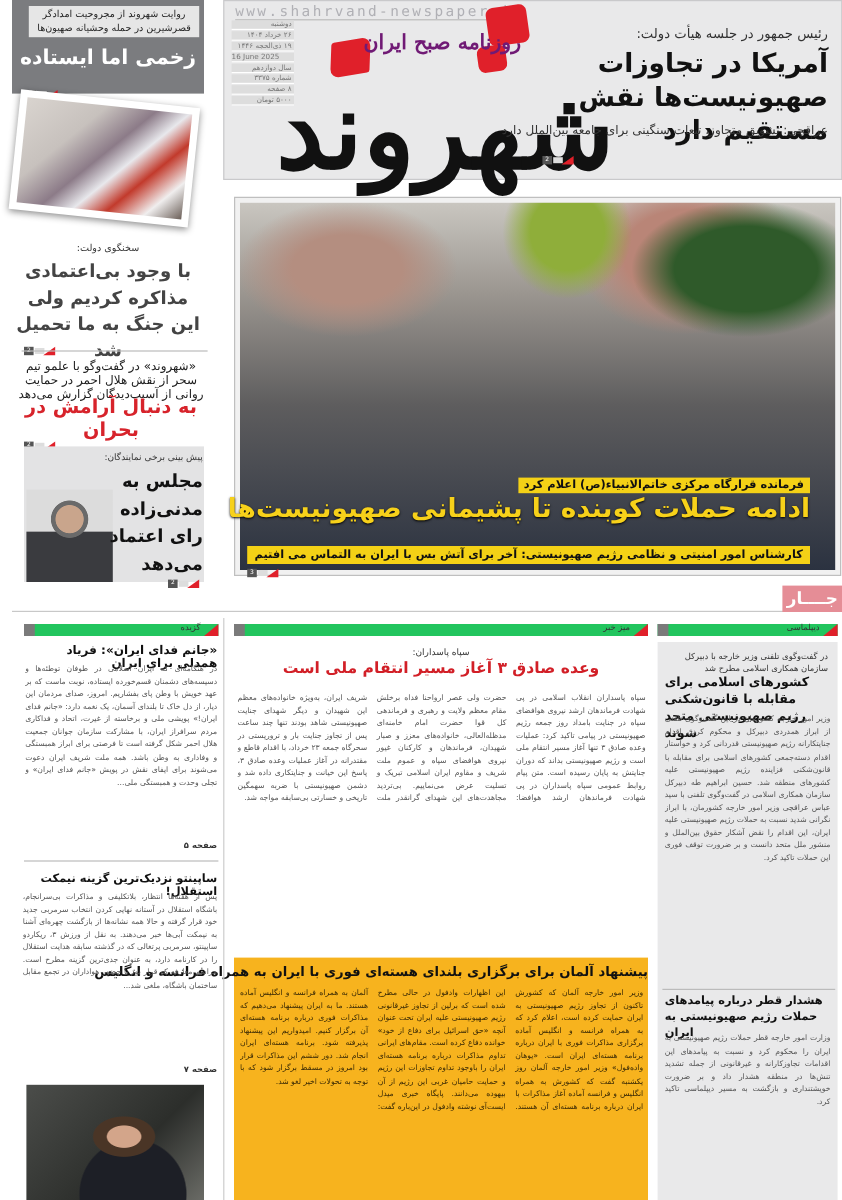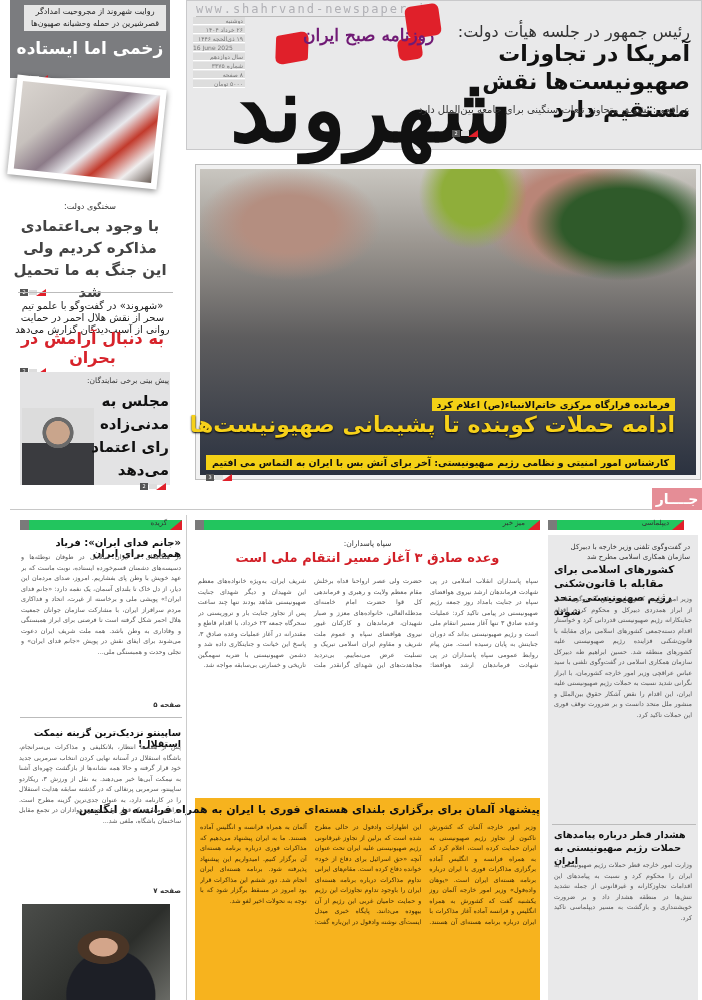--- a/index.html
+++ b/index.html
@@ -15,21 +15,21 @@
   #url-rule { left: 196px; top: 16px; width: 236px; height: 1px; background: #bbb; }
   #date-block { left: 193px; top: 17px; width: 52px; direction: rtl; }
   #date-block div { font-size: 6px; color: #777; height: 8px; line-height: 8px; border-bottom: 1px solid #fff; background: #ddd; padding-right: 2px; margin-bottom: 1px; white-space: nowrap; overflow: hidden; }
   #logo-sub { left: 303px; top: 25px; font: bold 17px "DejaVu Serif", serif; color: #701a75; white-space: nowrap; }
   #logo-main { left: 230px; top: 64px; font: 900 90px "DejaVu Serif", serif; color: #111; line-height: 90px; white-space: nowrap; letter-spacing: -6px; }
   .logo-red { position: absolute; background: #e0202a; }
   #lr1 { left: 276px; top: 33px; width: 32px; height: 30px; transform: skew(-12deg) rotate(-10deg); border-radius: 2px 8px 2px 8px; }
   #lr2 { left: 406px; top: 5px; width: 34px; height: 32px; transform: rotate(-8deg); border-radius: 6px; }
   #lr3 { left: 398px; top: 38px; width: 24px; height: 22px; transform: rotate(-8deg); border-radius: 6px; }
 
-  #lead-kicker { right: 12px; top: 22px; font-size: 16px; color: #333; }
+  #lead-kicker { right: 12px; top: 22px; font-size: 11px; color: #333; }
   #lead-title { right: 12px; top: 40px; width: 250px; text-align: right; font: 900 22px/28px "DejaVu Sans", sans-serif; color: #111; letter-spacing: -1px; }
   #lead-sub { right: 12px; top: 104px; font-size: 10px; color: #333; white-space: nowrap; }
   .pgtag { display: inline-block; width: 26px; height: 7px; position: relative; }
   .pgtag i { position: absolute; left: 0; top: 0; width: 8px; height: 7px; background: #555; color: #fff; font-size: 5px; text-align: center; line-height: 7px; font-style: normal; }
   .pgtag b { position: absolute; right: 0; top: 0; width: 0; height: 0; border-bottom: 7px solid #e0202a; border-left: 10px solid transparent; }
   .pgtag s { position: absolute; left: 9px; top: 1px; width: 8px; height: 5px; background: #ddd; }
 
   
   #left-top { left: 10px; top: 0; width: 160px; height: 78px; background: #7b7c7f; }
   #left-top-kicker { left: 24px; top: 5px; width: 142px; height: 26px; background: #e6e6e6; font-size: 8px; text-align: center; line-height: 12px; color: #222; padding-top: 1px; }
@@ -168,21 +168,21 @@
 <div id="main-title" class="abs">ادامه حملات کوبنده تا پشیمانی صهیونیست‌ها</div>
 <div id="main-sub" class="abs">کارشناس امور امنیتی و نظامی رژیم صهیونیستی: آخر برای آتش بس با ایران به التماس می افتیم</div>
 <div id="main-pg" class="abs">
   <span class="pgtag"><i>3</i><s></s><b></b></span>
 </div>
 
 <div id="jaar-rule" class="abs"></div>
 <div id="jaar" class="abs">جــــار</div>
 
 <div id="col-right-bg" class="abs"></div>
-<div class="sec-hdr" style="left:548px;top:520px;width:136px;">
+<div class="sec-hdr" style="left:548px;top:520px;width:150px;">
   <span>دیپلماسی</span>
     <b class="flag"></b>
     <b class="sq"></b>
 </div>
 <div id="dip-kicker" class="abs">در گفت‌وگوی تلفنی وزیر خارجه با دبیرکل سازمان همکاری اسلامی مطرح شد</div>
 <div id="dip-title" class="abs">کشورهای اسلامی برای مقابله با قانون‌شکنی رژیم صهیونیستی متحد شوند</div>
 <div id="dip-body" class="abs body-text">وزیر امور خارجه کشورمان در این گفت‌وگوی تلفنی از ابراز همدردی دبیرکل و محکوم کردن اقدام جنایتکارانه رژیم صهیونیستی قدردانی کرد و خواستار اقدام دسته‌جمعی کشورهای اسلامی برای مقابله با قانون‌شکنی فزاینده رژیم صهیونیستی علیه کشورهای منطقه شد. حسین ابراهیم طه دبیرکل سازمان همکاری اسلامی در گفت‌وگوی تلفنی با سید عباس عراقچی وزیر امور خارجه کشورمان، با ابراز نگرانی شدید نسبت به حملات رژیم صهیونیستی علیه ایران، این اقدام را نقض آشکار حقوق بین‌الملل و منشور ملل متحد دانست و بر ضرورت توقف فوری این حملات تاکید کرد.</div>
 <div id="qatar-rule" class="abs"></div>
 <div id="qatar-title" class="abs">هشدار قطر درباره پیامدهای حملات رژیم صهیونیستی به ایران</div>
 <div id="qatar-body" class="abs body-text">وزارت امور خارجه قطر حملات رژیم صهیونیستی به ایران را محکوم کرد و نسبت به پیامدهای این اقدامات تجاوزکارانه و غیرقانونی از جمله تشدید تنش‌ها در منطقه هشدار داد و بر ضرورت خویشتنداری و بازگشت به مسیر دیپلماسی تاکید کرد.</div>

